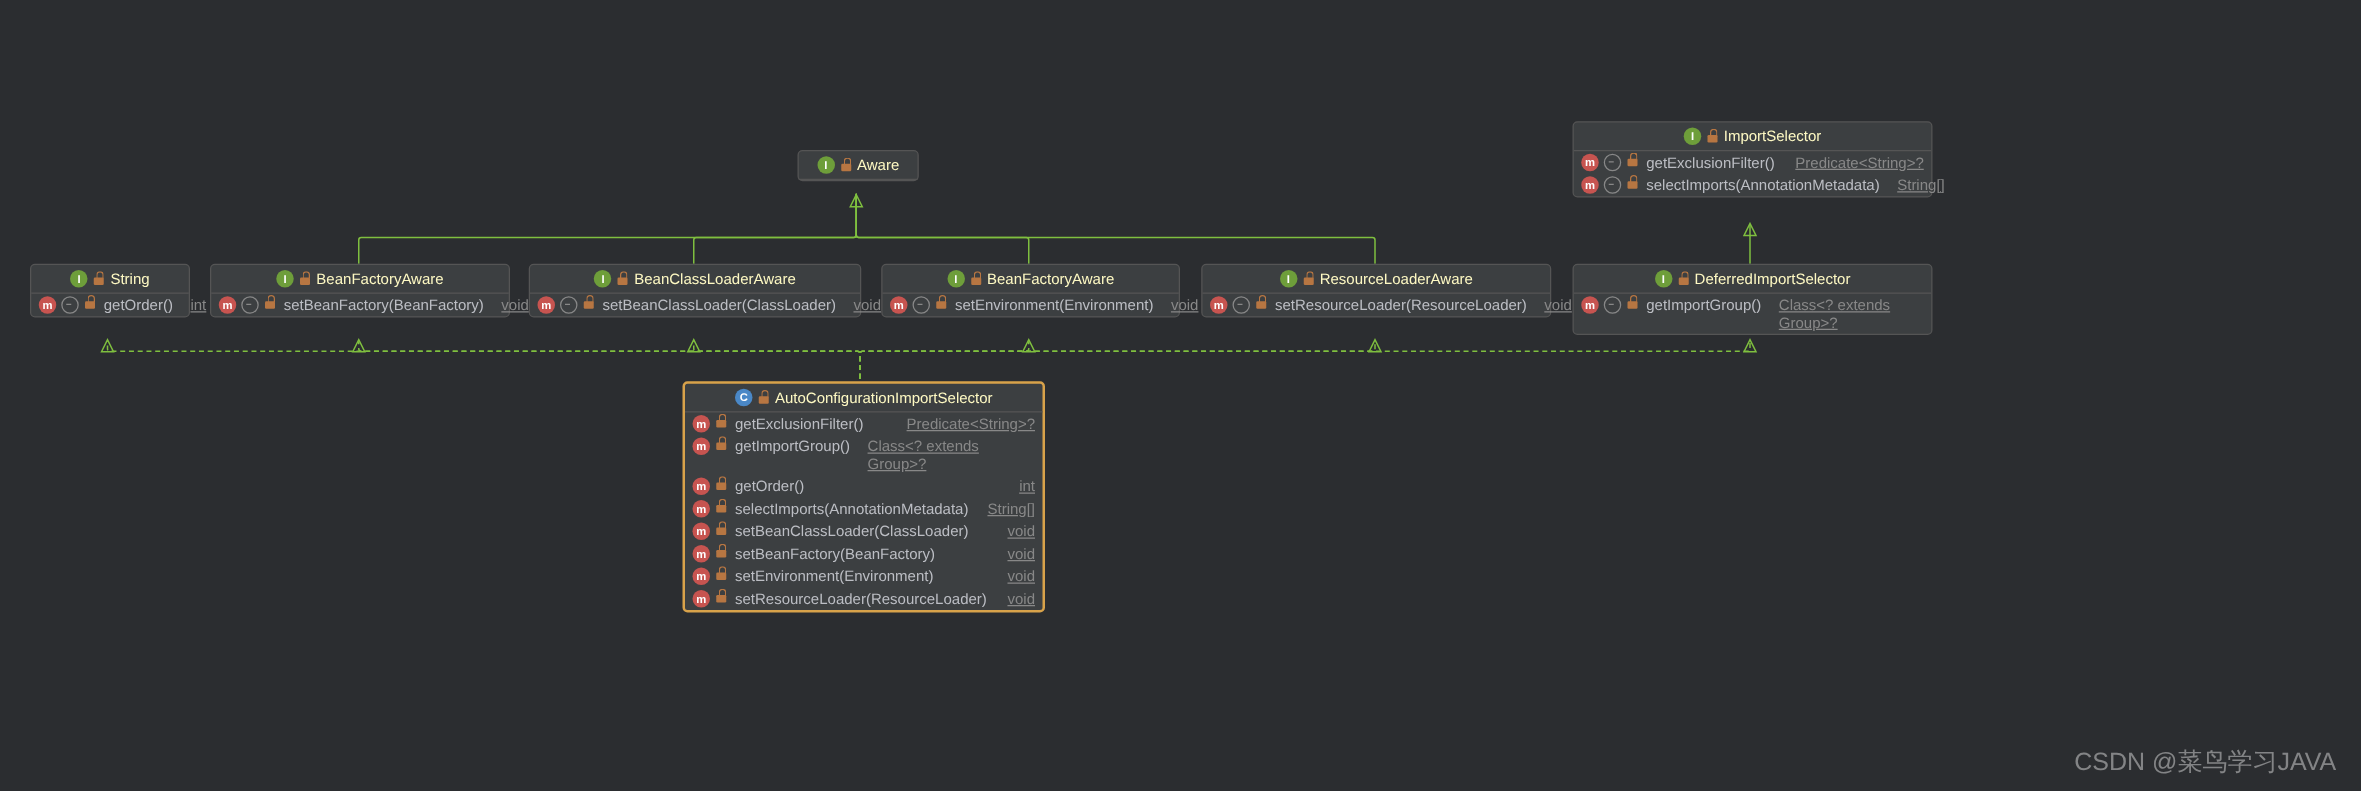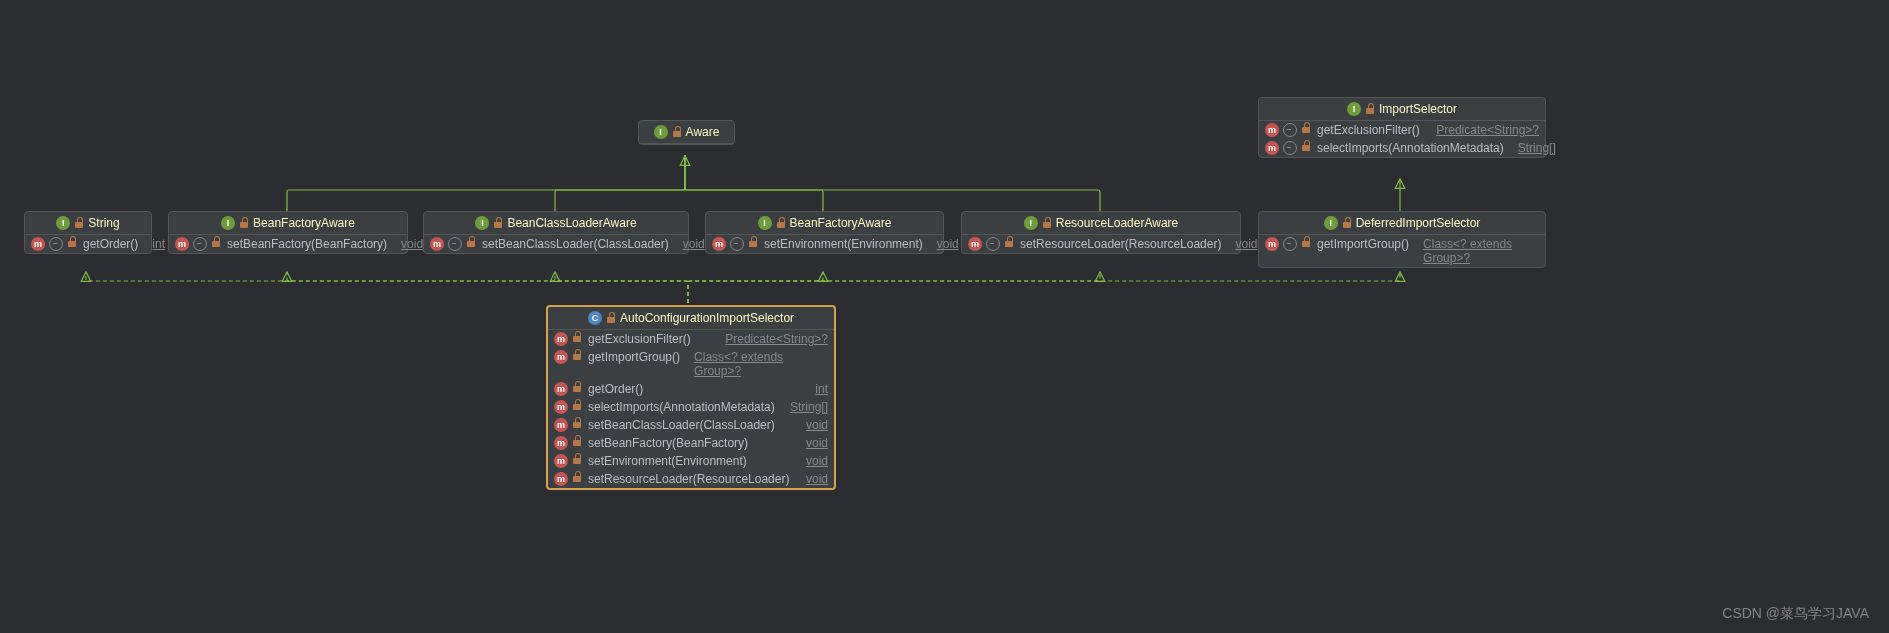--- a/index.html
+++ b/index.html
@@ -47,21 +47,21 @@
   .ic-o { width:12px;height:12px;border:1px solid #888;border-radius:50%;display:inline-block;position:relative;flex:none;}
   .ic-o::after{content:"";position:absolute;left:3px;top:5px;width:4px;height:1px;background:#888;}
   .lock { width:10px;height:10px;display:inline-block;position:relative;flex:none;}
   .lock::before{content:"";position:absolute;bottom:0;left:1px;width:8px;height:6px;background:#B77642;border-radius:1px;}
   .lock::after{content:"";position:absolute;top:-1px;left:3px;width:4px;height:5px;border:1px solid #B77642;border-bottom:none;border-radius:3px 3px 0 0;}
   .title { color: #fef9c3; }
   .selected { border: 2px solid #D8A24A; border-radius: 4px; }
   svg.lines { position: absolute; left:0; top:0; width:1889px; height:633px; pointer-events:none; }
   .watermark {
     position: absolute; right: 20px; bottom: 10px;
-    color: rgba(220,220,220,0.5); font-size: 14px;
+    color: rgba(220,220,220,0.5); font-size: 20px;
   }
 </style>
 </head>
 <body>
 
 <svg class="lines">
   <defs>
     <marker id="tri" markerWidth="10" markerHeight="10" refX="8" refY="5" orient="auto">
       <path d="M1,1 L9,5 L1,9 Z" fill="none" stroke="#7FBF3F" stroke-width="1"></path>
     </marker>

